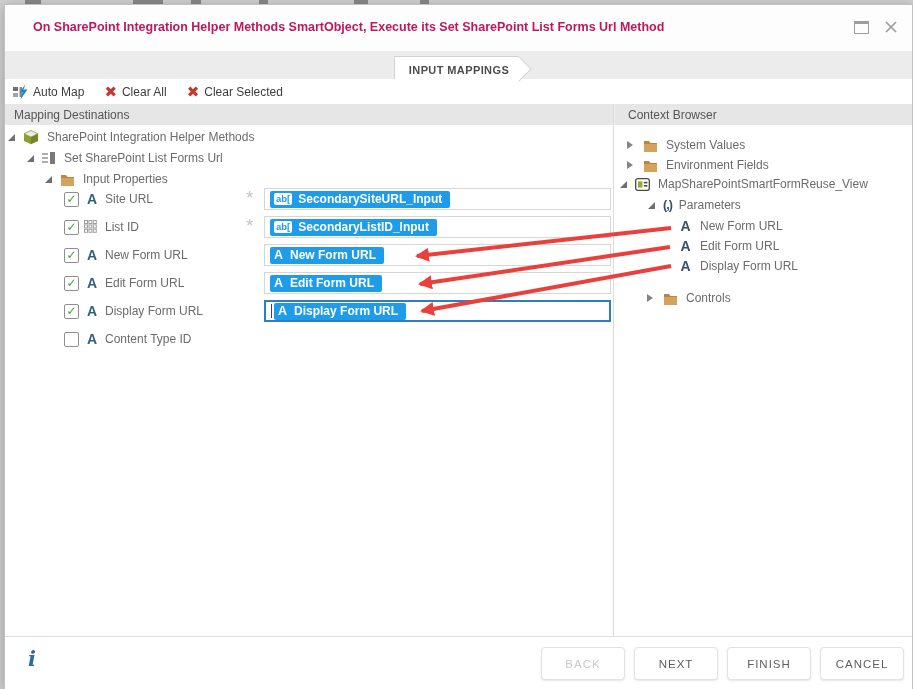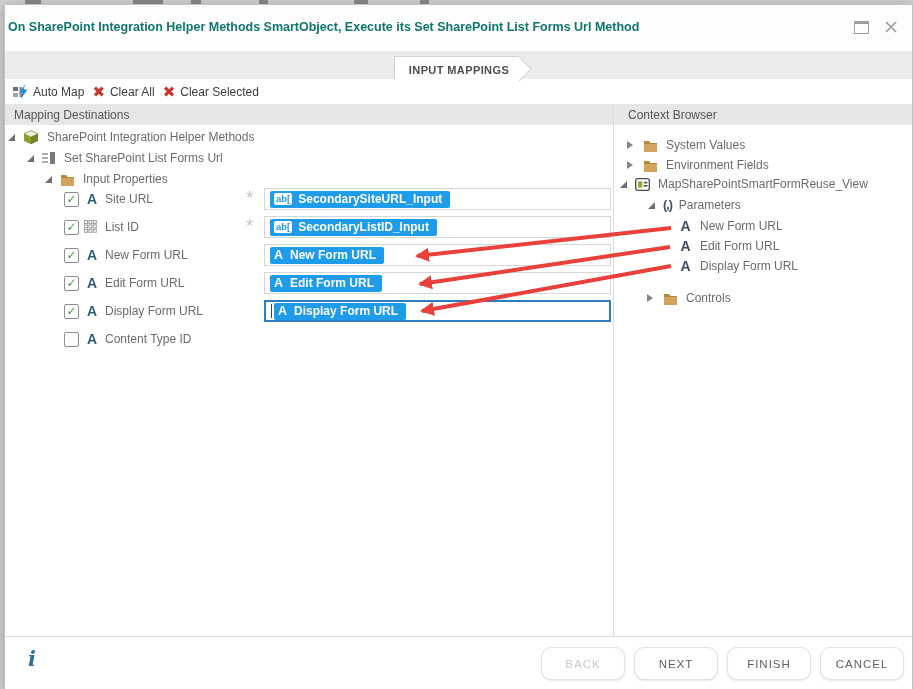--- a/index.html
+++ b/index.html
@@ -12,36 +12,36 @@
   .bgmark{position:absolute;top:0;height:4px;background:#8a8a8a;}
 
   .dialog{
     position:absolute;left:4px;top:4px;width:909px;height:685px;
     background:#fff;border:1px solid #c2c2c2;box-sizing:border-box;
     box-shadow:0 2px 12px rgba(0,0,0,.28);
   }
 
   
   .titlebar{position:absolute;left:0;top:0;right:0;height:46px;background:#fdfdfd;border-bottom:1px solid #e6e6e6;}
-  .title{position:absolute;left:3px;top:15px;font-size:12.5px;font-weight:600;color:#0f766e;white-space:nowrap;}
+  .title{position:absolute;left:28px;top:15px;font-size:12.5px;font-weight:600;color:#be185d;white-space:nowrap;}
   .winbtns{position:absolute;right:14px;top:15px;display:flex;gap:15px;align-items:center;}
   .maxbtn{display:inline-block;width:13px;height:9px;border:1px solid #9e9e9e;border-top:3px solid #9e9e9e;box-sizing:content-box;}
 
   
   .stepbar{position:absolute;left:0;top:46px;right:0;height:35px;background:#ececec;display:flex;justify-content:center;align-items:center;padding-left:12px;}
   .step{position:relative;height:24px;line-height:24px;background:#fff;border:1px solid #d2d2d2;border-right:none;padding:0 10px 0 14px;margin-right:16px;}
   .step span{position:relative;z-index:2;font-size:11px;font-weight:700;letter-spacing:.4px;color:#4d4d4d;}
   .step.inactive span{color:#b5b5b5;}
   .step::after{
     content:"";position:absolute;right:-9px;top:3px;width:17px;height:17px;background:#fff;
     border-top:1px solid #d2d2d2;border-right:1px solid #d2d2d2;transform:rotate(45deg);z-index:1;
   }
 
   
-  .toolbar{position:absolute;left:0;top:74px;right:0;height:25px;background:#fff;display:flex;align-items:center;padding-left:7px;gap:8px;}
+  .toolbar{position:absolute;left:0;top:74px;right:0;height:25px;background:#fff;display:flex;align-items:center;padding-left:7px;gap:20px;}
   .tool{display:flex;align-items:center;gap:5px;font-size:12px;color:#3d3d3d;cursor:default;}
   .red-x{color:#c5372e;font-size:15px;font-weight:700;line-height:1;}
 
   
   .panels{position:absolute;left:0;top:99px;right:0;height:532px;}
   .panel-left{position:absolute;left:0;top:0;width:609px;height:100%;border-right:1px solid #dcdcdc;box-sizing:border-box;}
   .panel-right{position:absolute;left:609px;top:0;right:0;height:100%;}
   .panel-header{height:21px;line-height:22px;background:#e6e6e6;color:#555;font-size:12px;}
   .panel-left .panel-header{padding-left:9px;}
   .panel-right .panel-header{padding-left:13px;border-left:1px solid #efefef;}
@@ -71,21 +71,21 @@
   .chip-ab{background:#fff;color:#1e9be9;border-radius:2px;font-size:9.5px;font-weight:700;line-height:12px;height:12px;padding:0 2px;margin-right:6px;letter-spacing:0;}
   .placeholder{color:#bcbcbc;font-style:italic;font-size:12px;padding-left:3px;}
 
   
   .arrows{position:absolute;left:0;top:0;width:909px;height:532px;pointer-events:none;z-index:6;}
 
   
   .footer{position:absolute;left:0;top:631px;right:0;height:53px;background:#fff;border-top:1px solid #e0e0e0;}
   .info-i{position:absolute;left:23px;top:9px;font-family:"DejaVu Serif","Liberation Serif",serif;font-style:italic;font-weight:700;font-size:21px;color:#2a6d9e;}
   .btns{position:absolute;right:8px;top:10px;display:flex;gap:9px;}
-  .btn{width:84px;height:33px;background:#fff;border:1px solid #e2e2e2;border-radius:10px;box-shadow:0 1px 2px rgba(0,0,0,.10);font-family:inherit;font-size:11.5px;letter-spacing:1px;color:#5f5f5f;}
+  .btn{width:84px;height:33px;background:#fff;border:1px solid #e2e2e2;border-radius:4px;box-shadow:0 1px 2px rgba(0,0,0,.10);font-family:inherit;font-size:11.5px;letter-spacing:1px;color:#5f5f5f;}
   .btn.disabled{color:#c9c9c9;}
 
   svg{display:block;}
 </style>
 </head>
 <body>
 
 <div class="bgmark" style="left:25px;width:16px;"></div>
 <div class="bgmark" style="left:133px;width:30px;"></div>
 <div class="bgmark" style="left:191px;width:10px;"></div>

